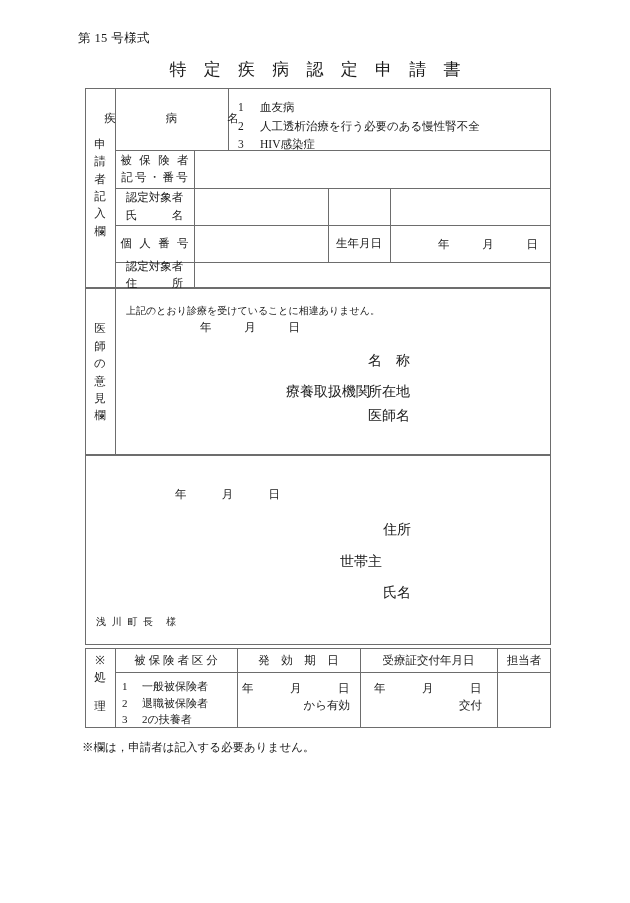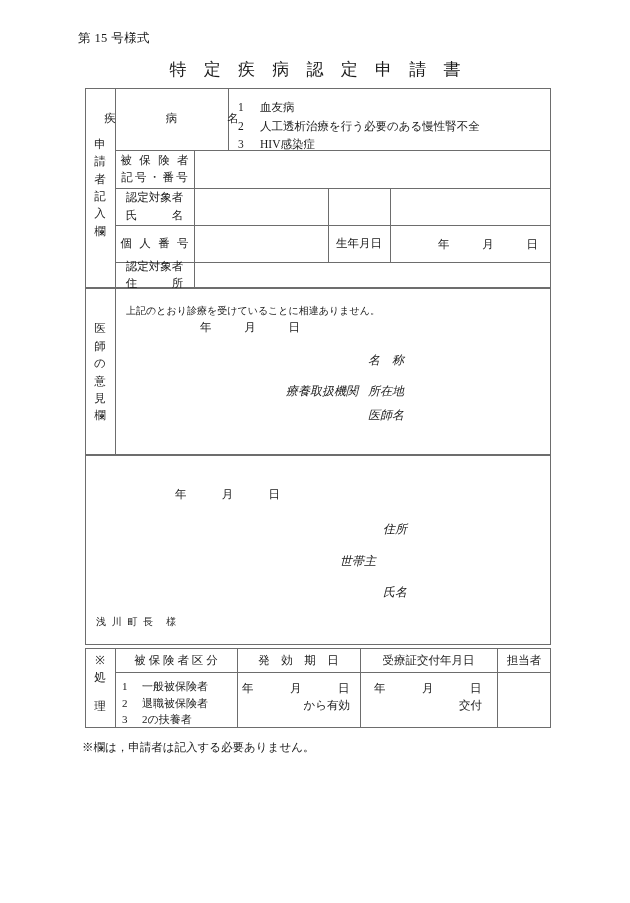--- a/index.html
+++ b/index.html
@@ -110,23 +110,22 @@
 
   .free-text {
     position: absolute;
     font-size: 10px;
     white-space: nowrap;
     line-height: 1.5;
   }
 
   .right-label {
     position: absolute;
-    font-size: 12px;
-    white-space: nowrap;
-    font-style: italic;
+    font-size: 14px;
+    white-space: nowrap;
   }
 
   .footnote {
     position: absolute;
     font-size: 11.5px;
     white-space: nowrap;
   }
 
   .proc-item-list {
     position: absolute;

